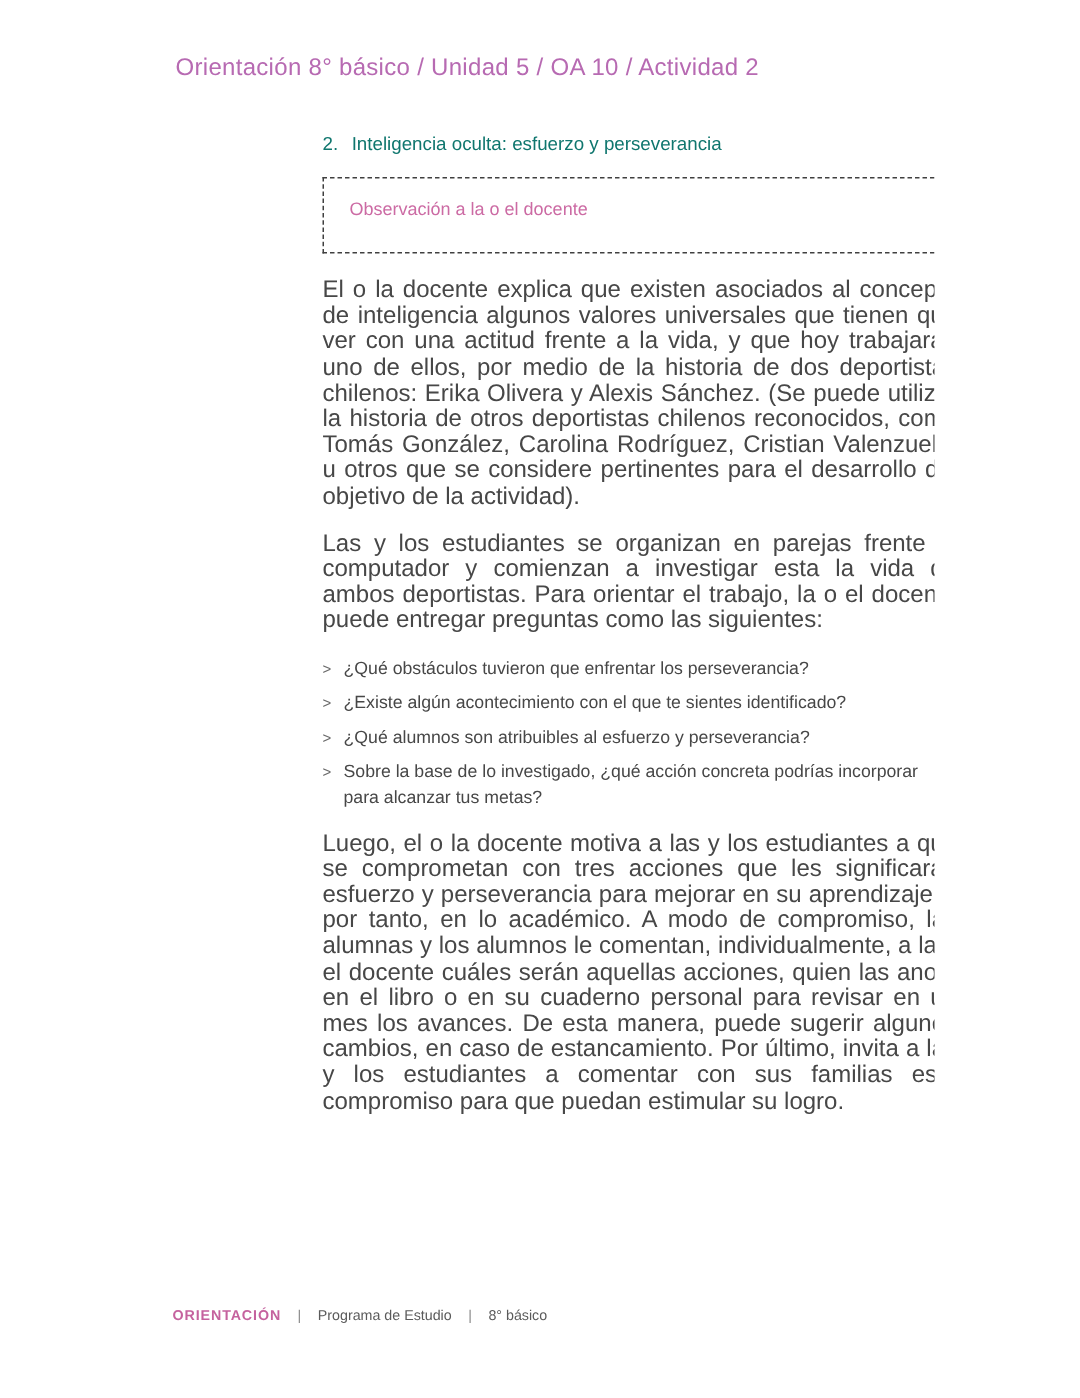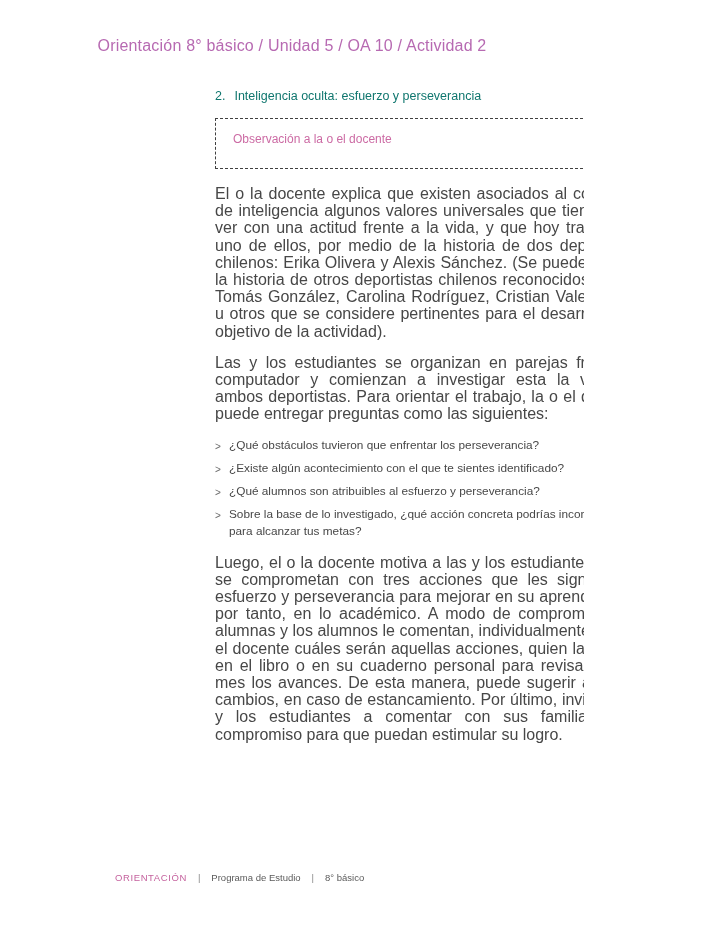--- a/index.html
+++ b/index.html
@@ -3,20 +3,21 @@
 <meta charset="utf-8">
 <style>
   html, body { margin: 0; padding: 0; background: #ffffff; }
   .page {
     position: relative;
     width: 584px;
     height: 932px;
     background: #ffffff;
     font-family: "Liberation Sans", sans-serif;
     overflow: hidden;
+    padding-left: 39px;
   }
   .doc-title {
     position: absolute;
     top: 37px;
     left: 0;
     width: 100%;
     text-align: center;
     font-size: 16px;
     font-weight: 400;
     color: #b76ab2;
@@ -85,21 +86,21 @@
     left: 115px;
     top: 872px;
     display: flex;
     align-items: center;
     gap: 11px;
     font-size: 9.5px;
     color: #5a5a5a;
   }
   .f-brand {
     color: #c5629e;
-    font-weight: normal;
+    font-weight: bold;
     letter-spacing: 0.6px;
   }
   .f-sep { color: #8a8a8a; }
 </style>
 </head>
 <body>
 
 <div class="page">
 
   <h1 class="doc-title">Orientación 8° básico / Unidad 5 / OA 10 / Actividad 2</h1>

